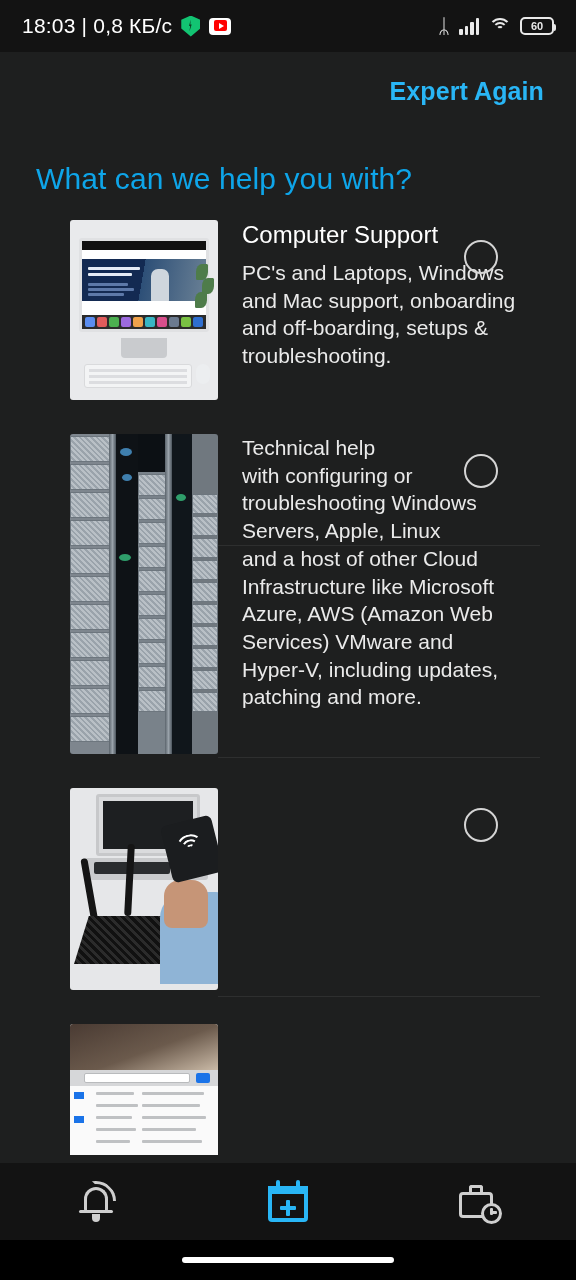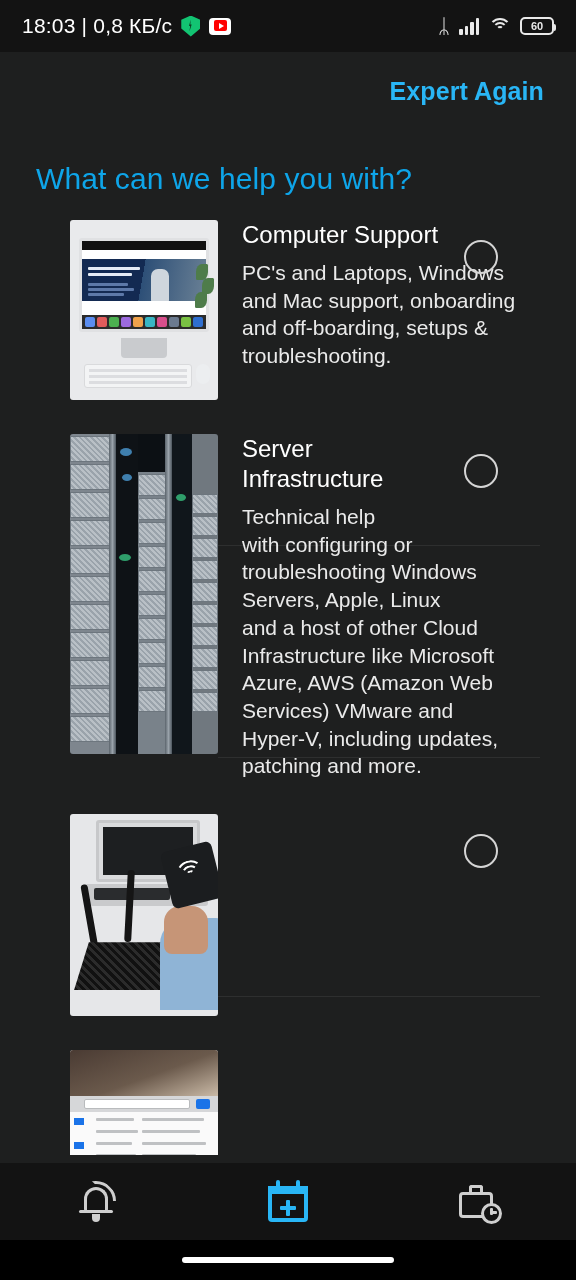--- a/index.html
+++ b/index.html
@@ -328,21 +328,20 @@
           <div class="rack-unit" style="top:148px;height:20px"></div>
           <div class="rack-unit" style="top:170px;height:20px"></div>
           <div class="rack-unit" style="top:192px;height:20px"></div>
           <div class="rack-unit" style="top:214px;height:20px"></div>
           <div class="rack-unit" style="top:236px;height:20px"></div>
           <div class="rack-unit" style="top:258px;height:20px"></div>
         </div>
       </div>
     </div>
     <div class="body">
-      <div class="item-title">Server Infrastructure</div>
       <div class="item-desc">Technical help
 with configuring or
 troubleshooting Windows
 Servers, Apple, Linux
 and a host of other Cloud
 Infrastructure like Microsoft
 Azure, AWS (Amazon Web
 Services) VMware and
 Hyper-V, including updates,
 patching and more.</div>

